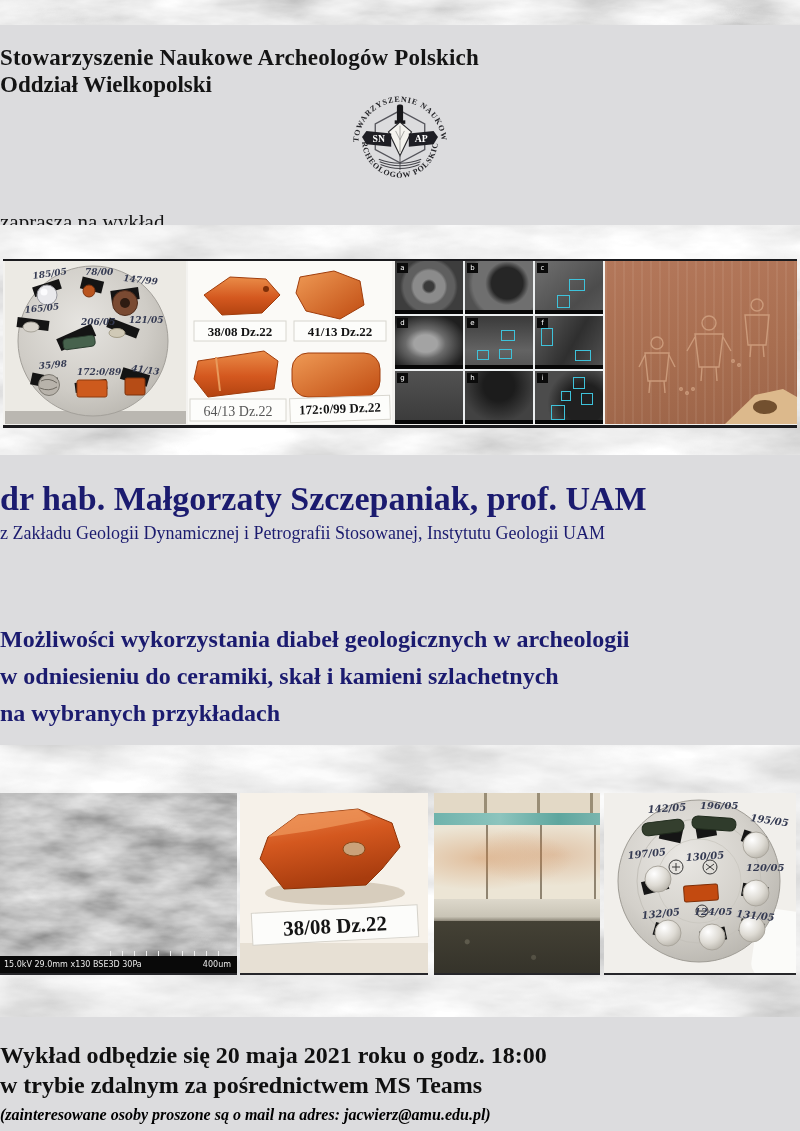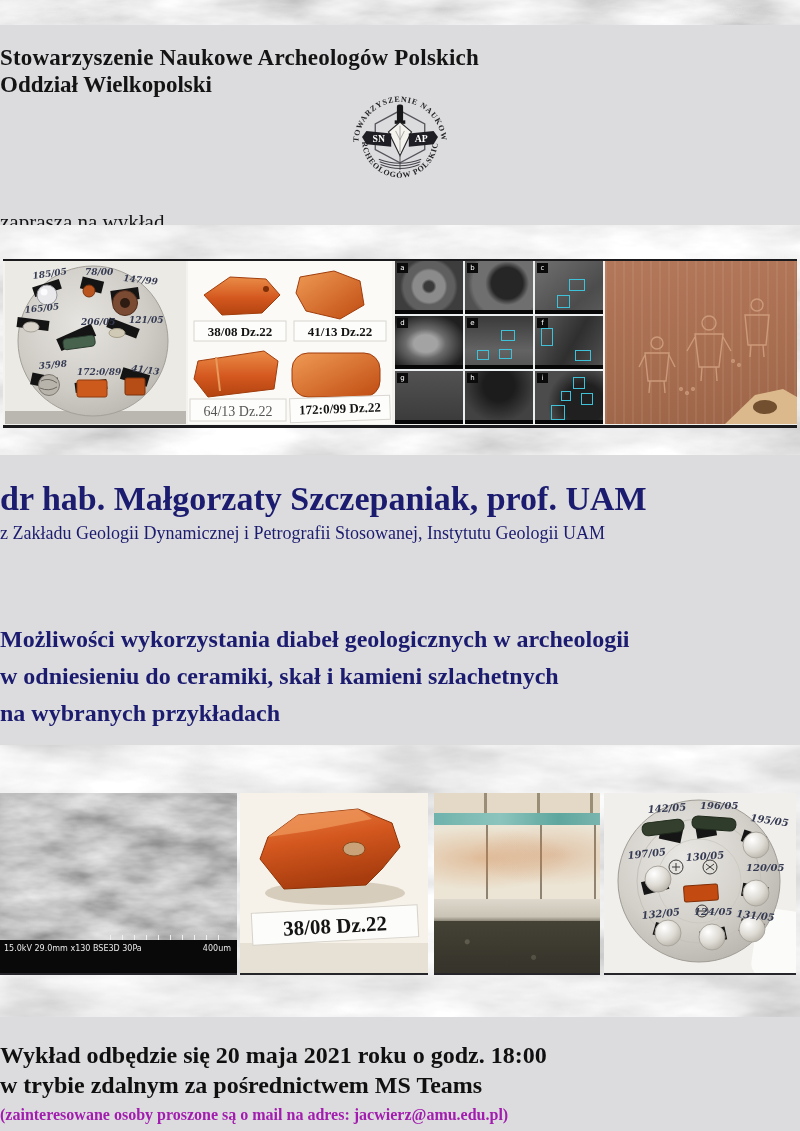--- a/index.html
+++ b/index.html
@@ -52,37 +52,37 @@
      background:radial-gradient(ellipse at 28% 45%,rgba(205,126,64,.38),rgba(0,0,0,0) 55%),
                 radial-gradient(ellipse at 72% 40%,rgba(196,116,60,.30),rgba(0,0,0,0) 50%),
                 repeating-linear-gradient(90deg,rgba(0,0,0,0) 0 52px,rgba(120,108,88,.8) 52px 54px),
                 #ece5d5;}
   .brick-sill{position:absolute;top:106px;left:0;right:0;height:22px;background:linear-gradient(180deg,#ddd8cb,#c9c4b6 80%,#8e887a);}
   .brick-soil{position:absolute;top:128px;left:0;right:0;bottom:0;
      background:radial-gradient(circle at 20% 40%,rgba(190,185,160,.25) 0 2px,rgba(0,0,0,0) 3px),
                 radial-gradient(circle at 60% 70%,rgba(190,185,160,.2) 0 2px,rgba(0,0,0,0) 3px),
                 linear-gradient(180deg,#444135,#35332a);}
   
-  .sembar{position:absolute;left:0;right:0;bottom:0;height:33px;background:#090909;color:#e8e8e8;
+  .sembar{position:absolute;left:0;right:0;bottom:0;height:17px;background:#090909;color:#e8e8e8;
           font-family:"DejaVu Sans",sans-serif;font-size:8px;line-height:17px;}
   .sembar .l{position:absolute;left:4px;top:0;}
   .sembar .r{position:absolute;right:6px;top:0;}
   .ticks{position:absolute;left:110px;top:-5px;width:120px;height:5px;
          background:repeating-linear-gradient(90deg,#f0f0f0 0 1px,rgba(0,0,0,0) 1px 12px);}
   
   .navy{color:#1b1b6f;}
   .speaker{top:464px;font-size:34px;font-weight:bold;}
   .affil{top:507px;font-size:18px;}
   .t1{top:556px;font-size:33px;font-weight:bold;}
   .t2{top:610px;font-size:24px;font-weight:bold;}
   .t3{top:647px;font-size:24px;font-weight:bold;}
   .t4{top:684px;font-size:24px;font-weight:bold;}
   .f1{top:1026px;font-size:24px;font-weight:bold;color:#101010;}
   .f2{top:1056px;font-size:24px;font-weight:bold;color:#101010;}
-  .contact{top:1090px;font-size:16px;font-weight:bold;color:#a21caf;}
+  .contact{top:1090px;font-size:16px;font-weight:bold;color:#000000;font-style:italic;}
   
   .hand{font-family:"DejaVu Serif",serif;font-style:italic;font-weight:bold;fill:#343a52;}
   .lab{font-family:"Liberation Serif",serif;font-weight:bold;fill:#141414;}
   .labdim{font-family:"Liberation Serif",serif;fill:#565656;}
 </style>
 </head>
 <body>
 
 <div id="poster">
 

